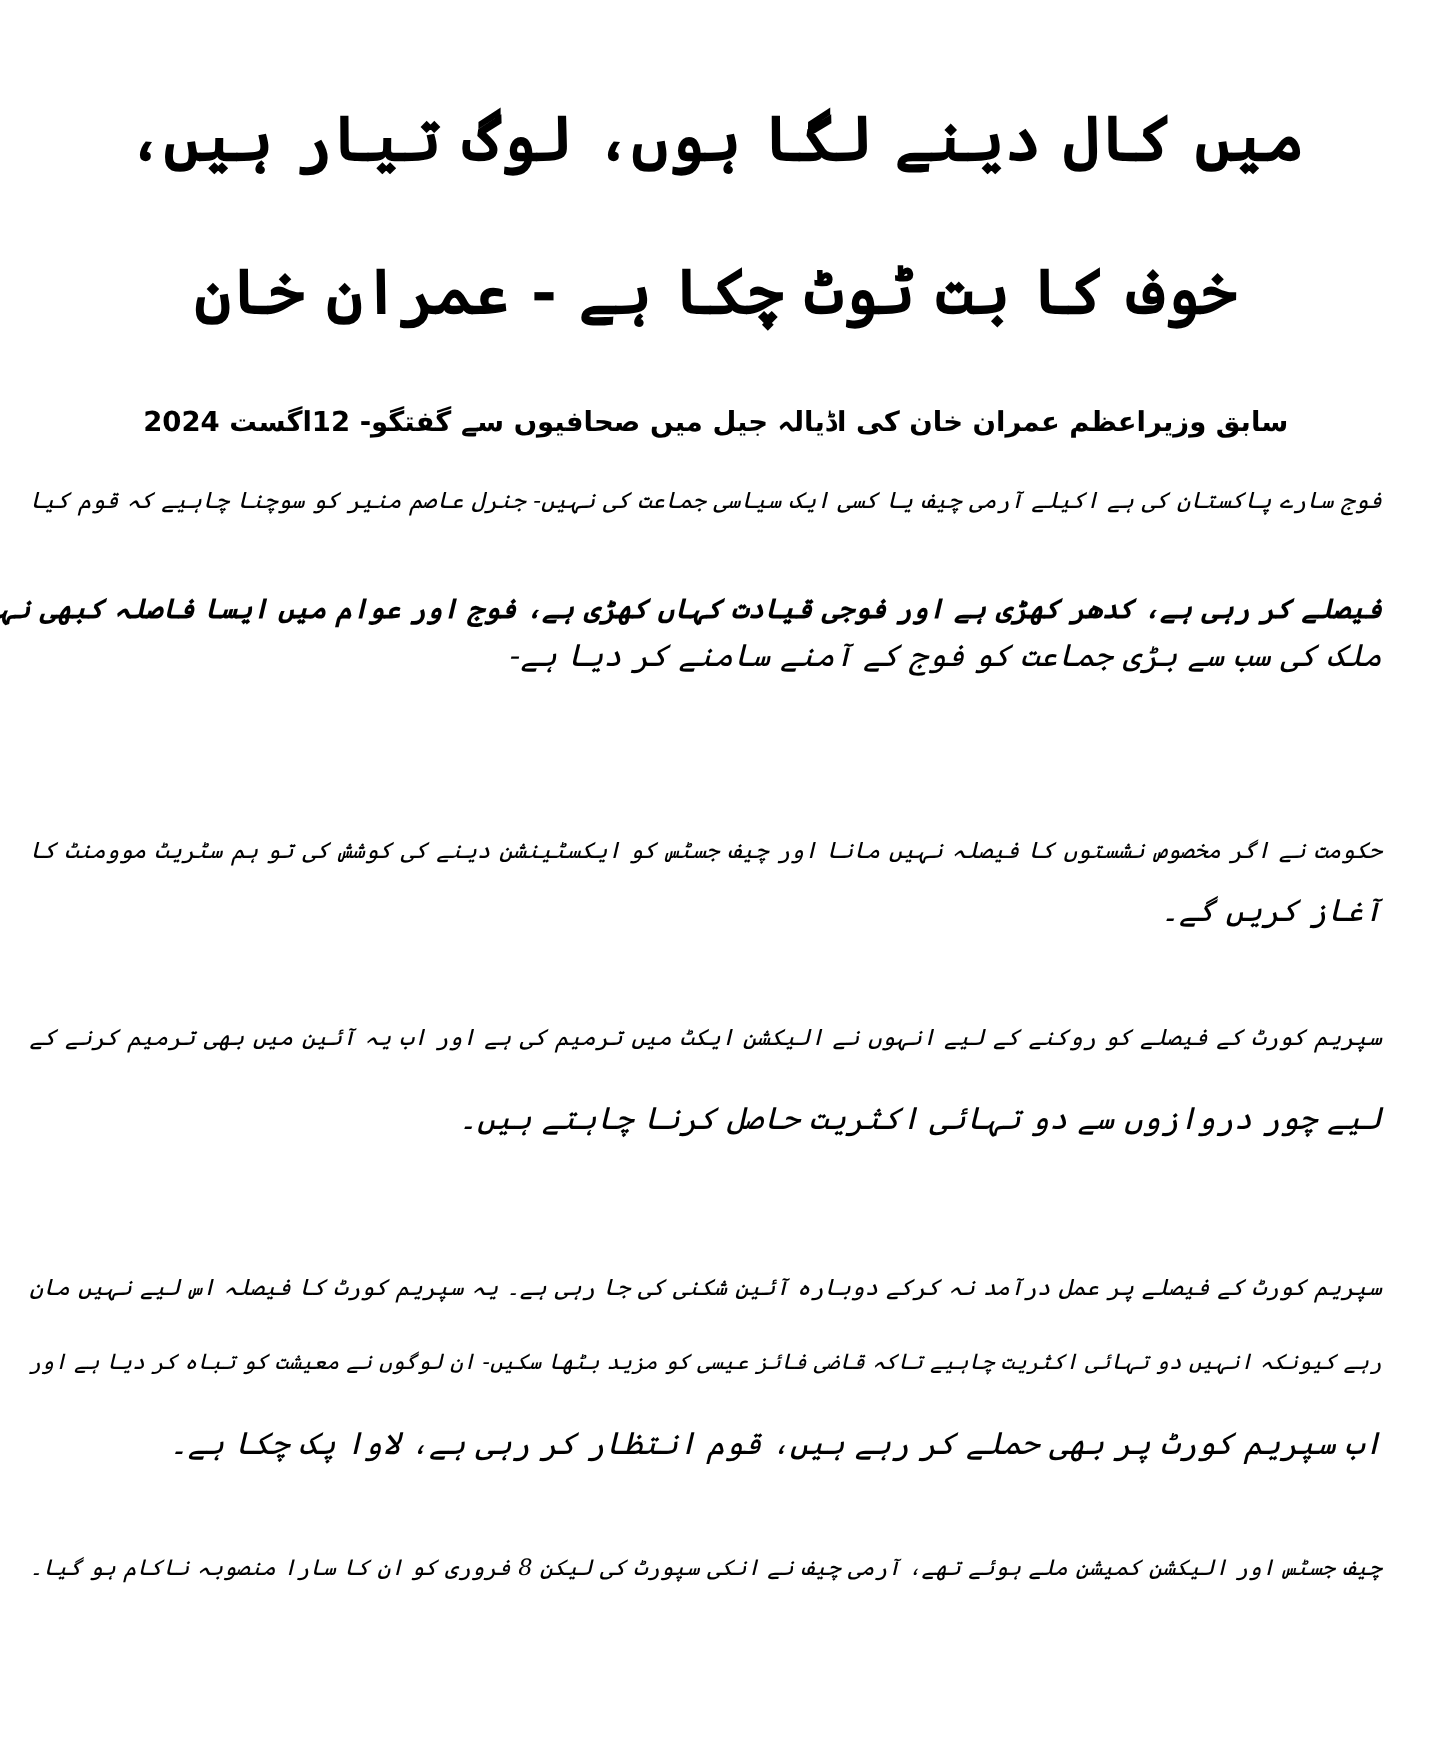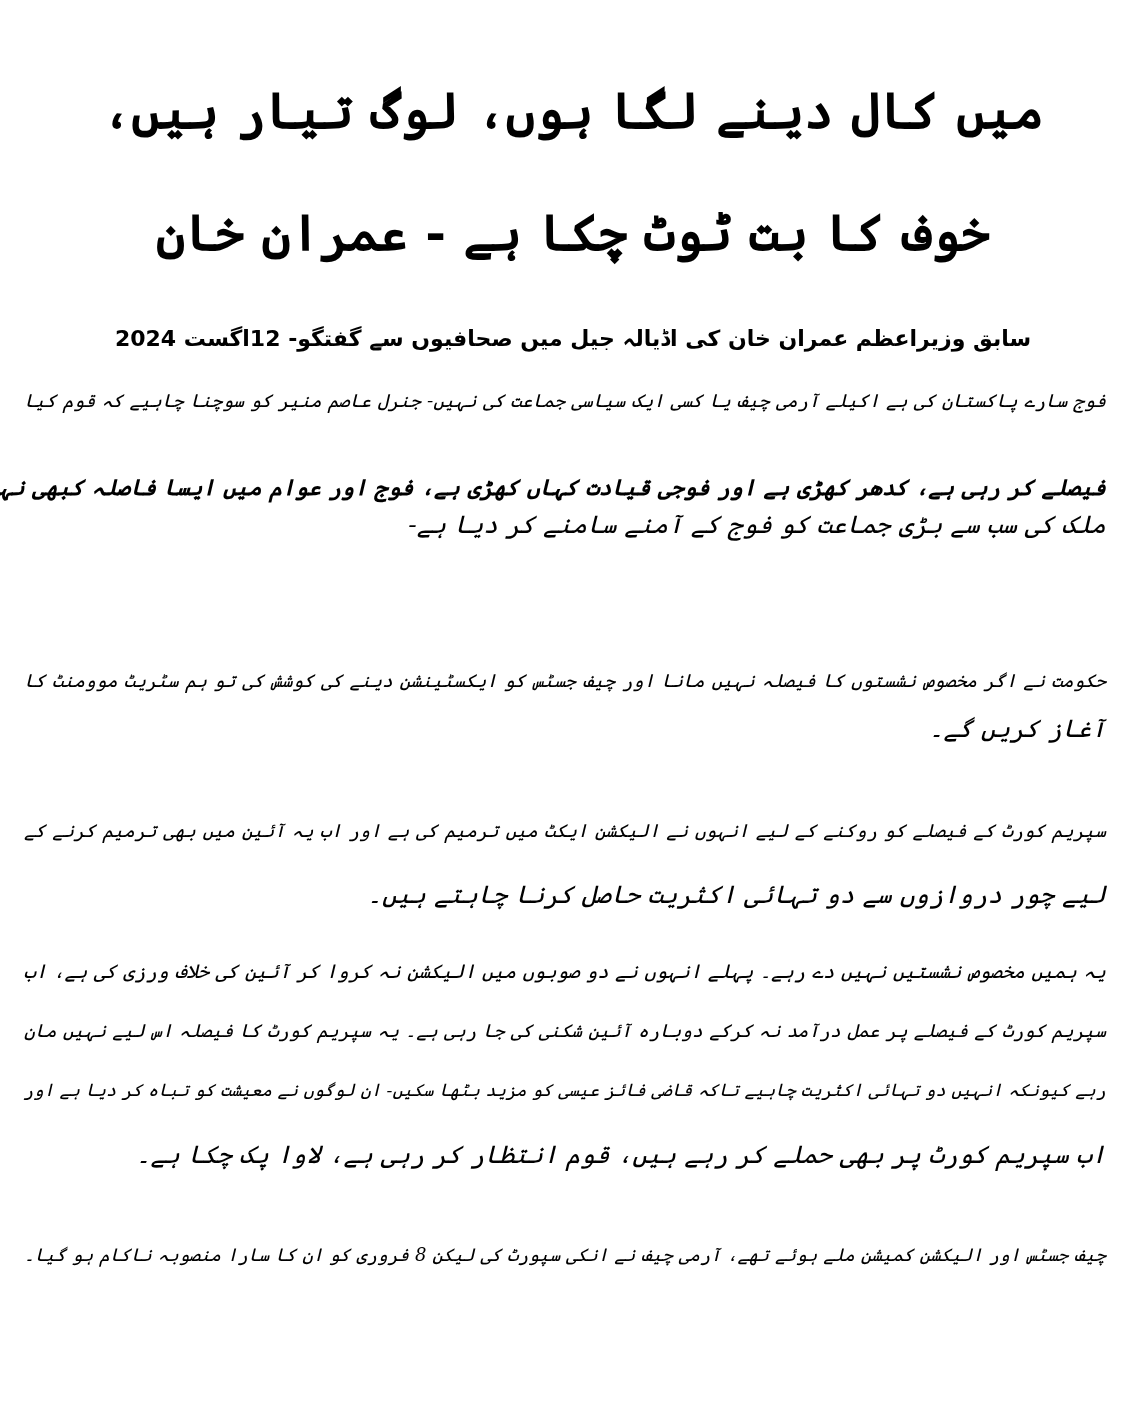--- a/index.html
+++ b/index.html
@@ -85,20 +85,19 @@
   <div class="line justify" style="top: 476px; font-size: 22px; font-weight: bold;">فیصلے کر رہی ہے، کدھر کھڑی ہے اور فوجی قیادت کہاں کھڑی ہے، فوج اور عوام میں ایسا فاصلہ کبھی نہیں دیکھا-انہوں نے</div>
   <div class="line" style="top:512px">ملک کی سب سے بڑی جماعت کو فوج کے آمنے سامنے کر دیا ہے-</div>
 
 
   <div class="line justify" style="top: 672px; font-size: 18.5px;">حکومت نے اگر مخصوص نشستوں کا فیصلہ نہیں مانا اور چیف جسٹس کو ایکسٹینشن دینے کی کوشش کی تو ہم سٹریٹ موومنٹ کا</div>
   <div class="line" style="top:716px">آغاز کریں گے۔</div>
 
   <div class="line justify" style="top: 822px; font-size: 18.5px;">سپریم کورٹ کے فیصلے کو روکنے کے لیے انہوں نے الیکشن ایکٹ میں ترمیم کی ہے اور اب یہ آئین میں بھی ترمیم کرنے کے</div>
   <div class="line" style="top:882px">لیے چور دروازوں سے دو تہائی اکثریت حاصل کرنا چاہتے ہیں۔</div>
 
-  <div class="line justify" style="top: 962px; font-size: 19.5px;">یہ ہمیں مخصوص نشستیں نہیں دے رہے۔ پہلے انہوں نے دو صوبوں میں الیکشن نہ کروا کر آئین کی خلاف ورزی کی ہے، اب</div>
   <div class="line justify" style="top: 1022px; font-size: 18.5px;">سپریم کورٹ کے فیصلے پر عمل درآمد نہ کرکے دوبارہ آئین شکنی کی جا رہی ہے۔ یہ سپریم کورٹ کا فیصلہ اس لیے نہیں مان</div>
   <div class="line justify" style="top: 1082px; font-size: 17.5px;">رہے کیونکہ انہیں دو تہائی اکثریت چاہیے تاکہ قاضی فائز عیسی کو مزید بٹھا سکیں- ان لوگوں نے معیشت کو تباہ کر دیا ہے اور</div>
   <div class="line" style="top:1142px">اب سپریم کورٹ پر بھی حملے کر رہے ہیں، قوم انتظار کر رہی ہے، لاوا پک چکا ہے۔</div>
 
   <div class="line justify" style="top: 1246px; font-size: 18px;">چیف جسٹس اور الیکشن کمیشن ملے ہوئے تھے، آرمی چیف نے انکی سپورٹ کی لیکن 8 فروری کو ان کا سارا منصوبہ ناکام ہو گیا۔</div>
 
 </div>
 
 </body></html>

